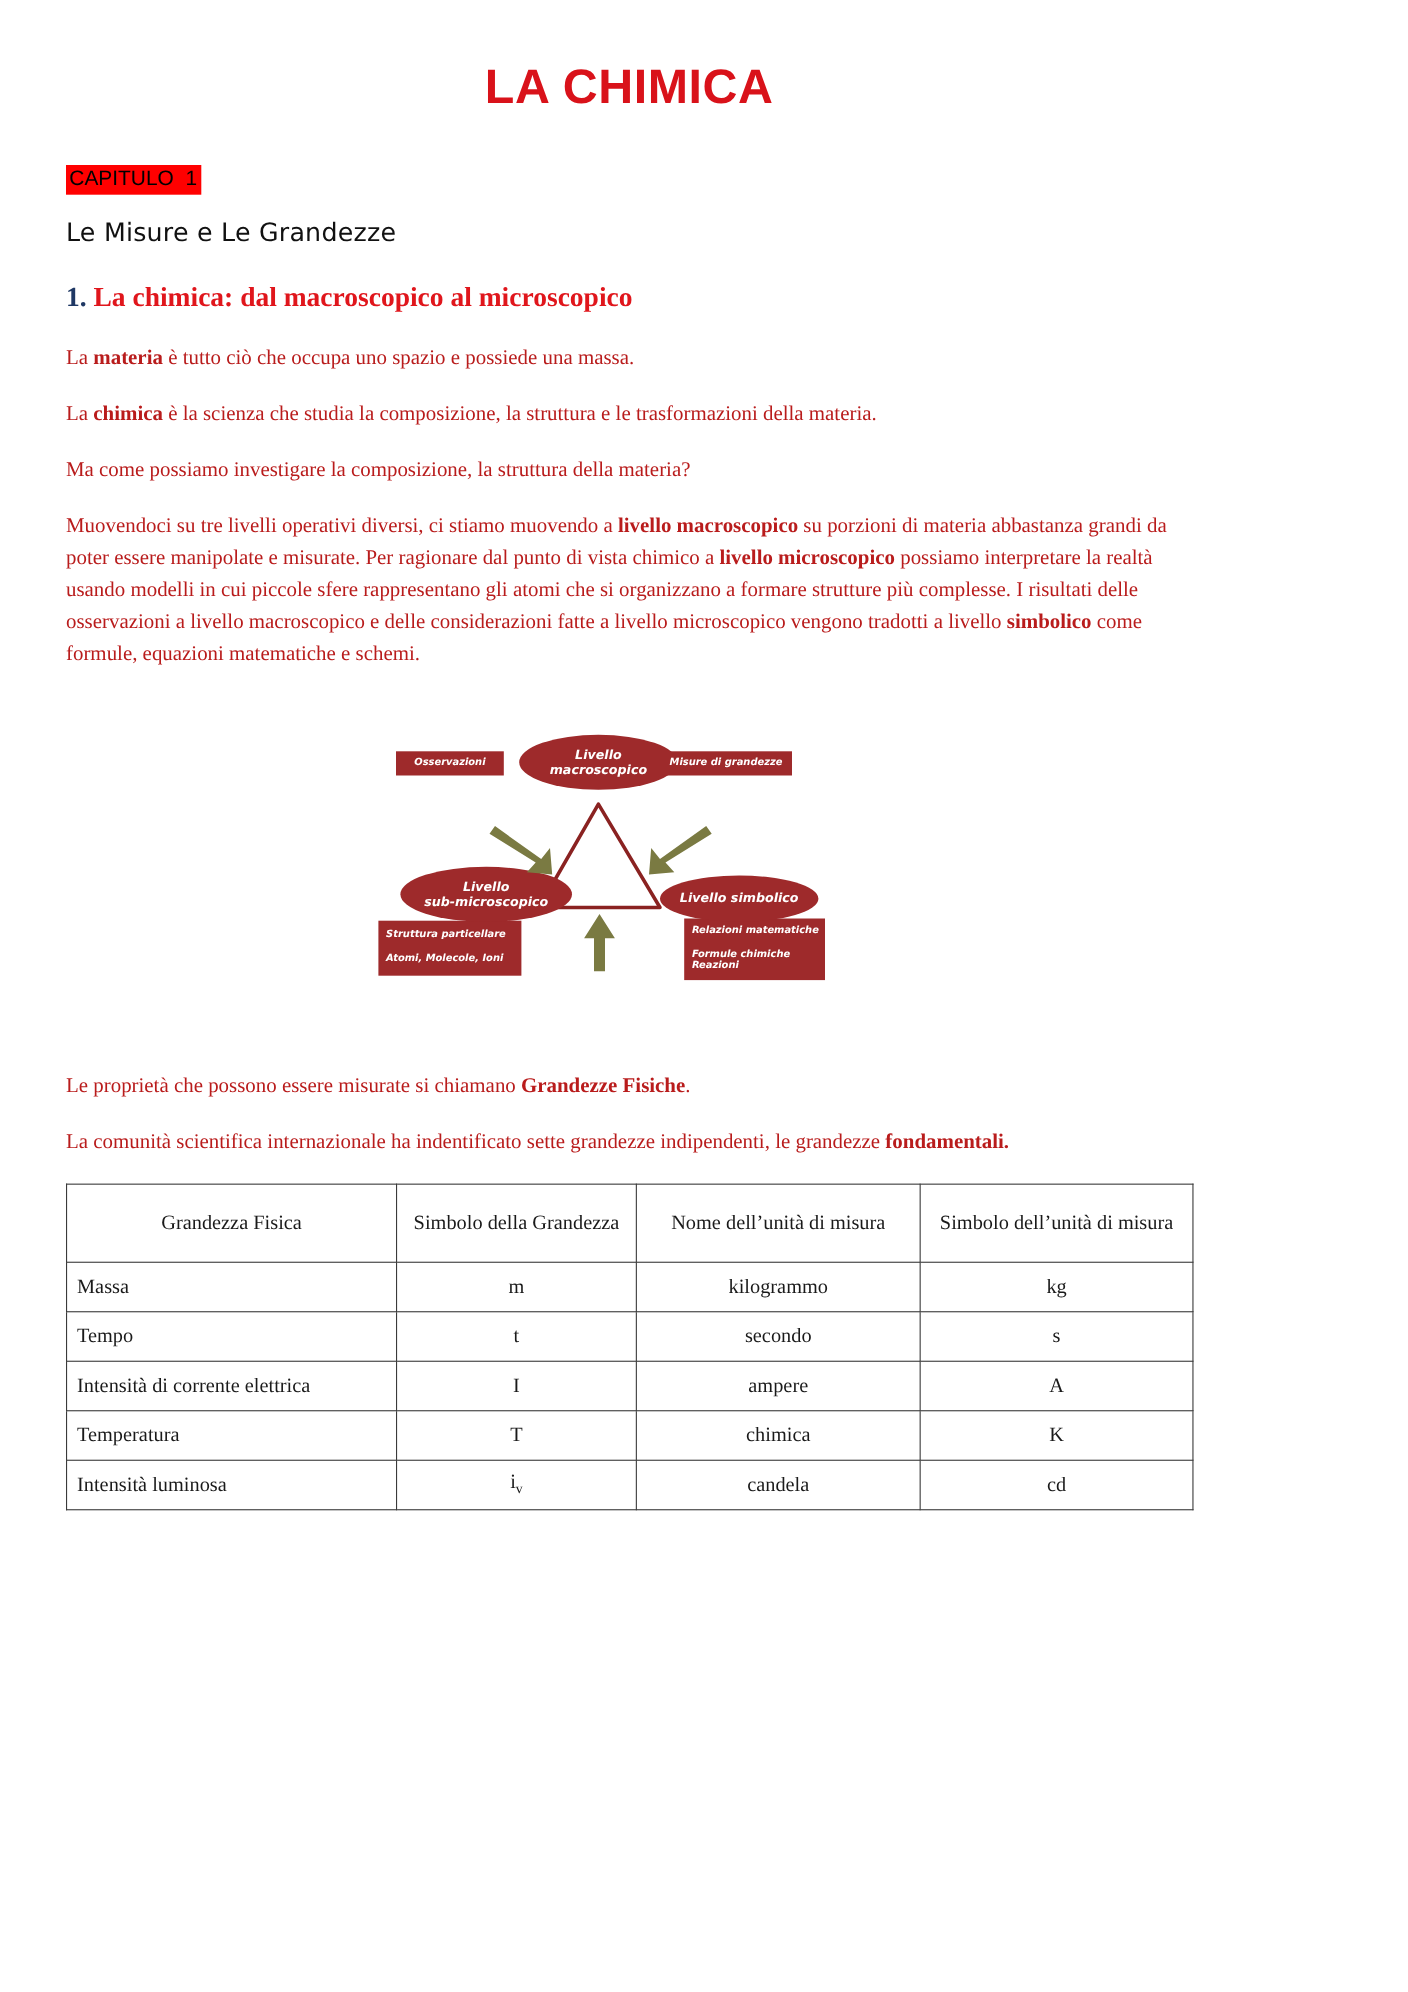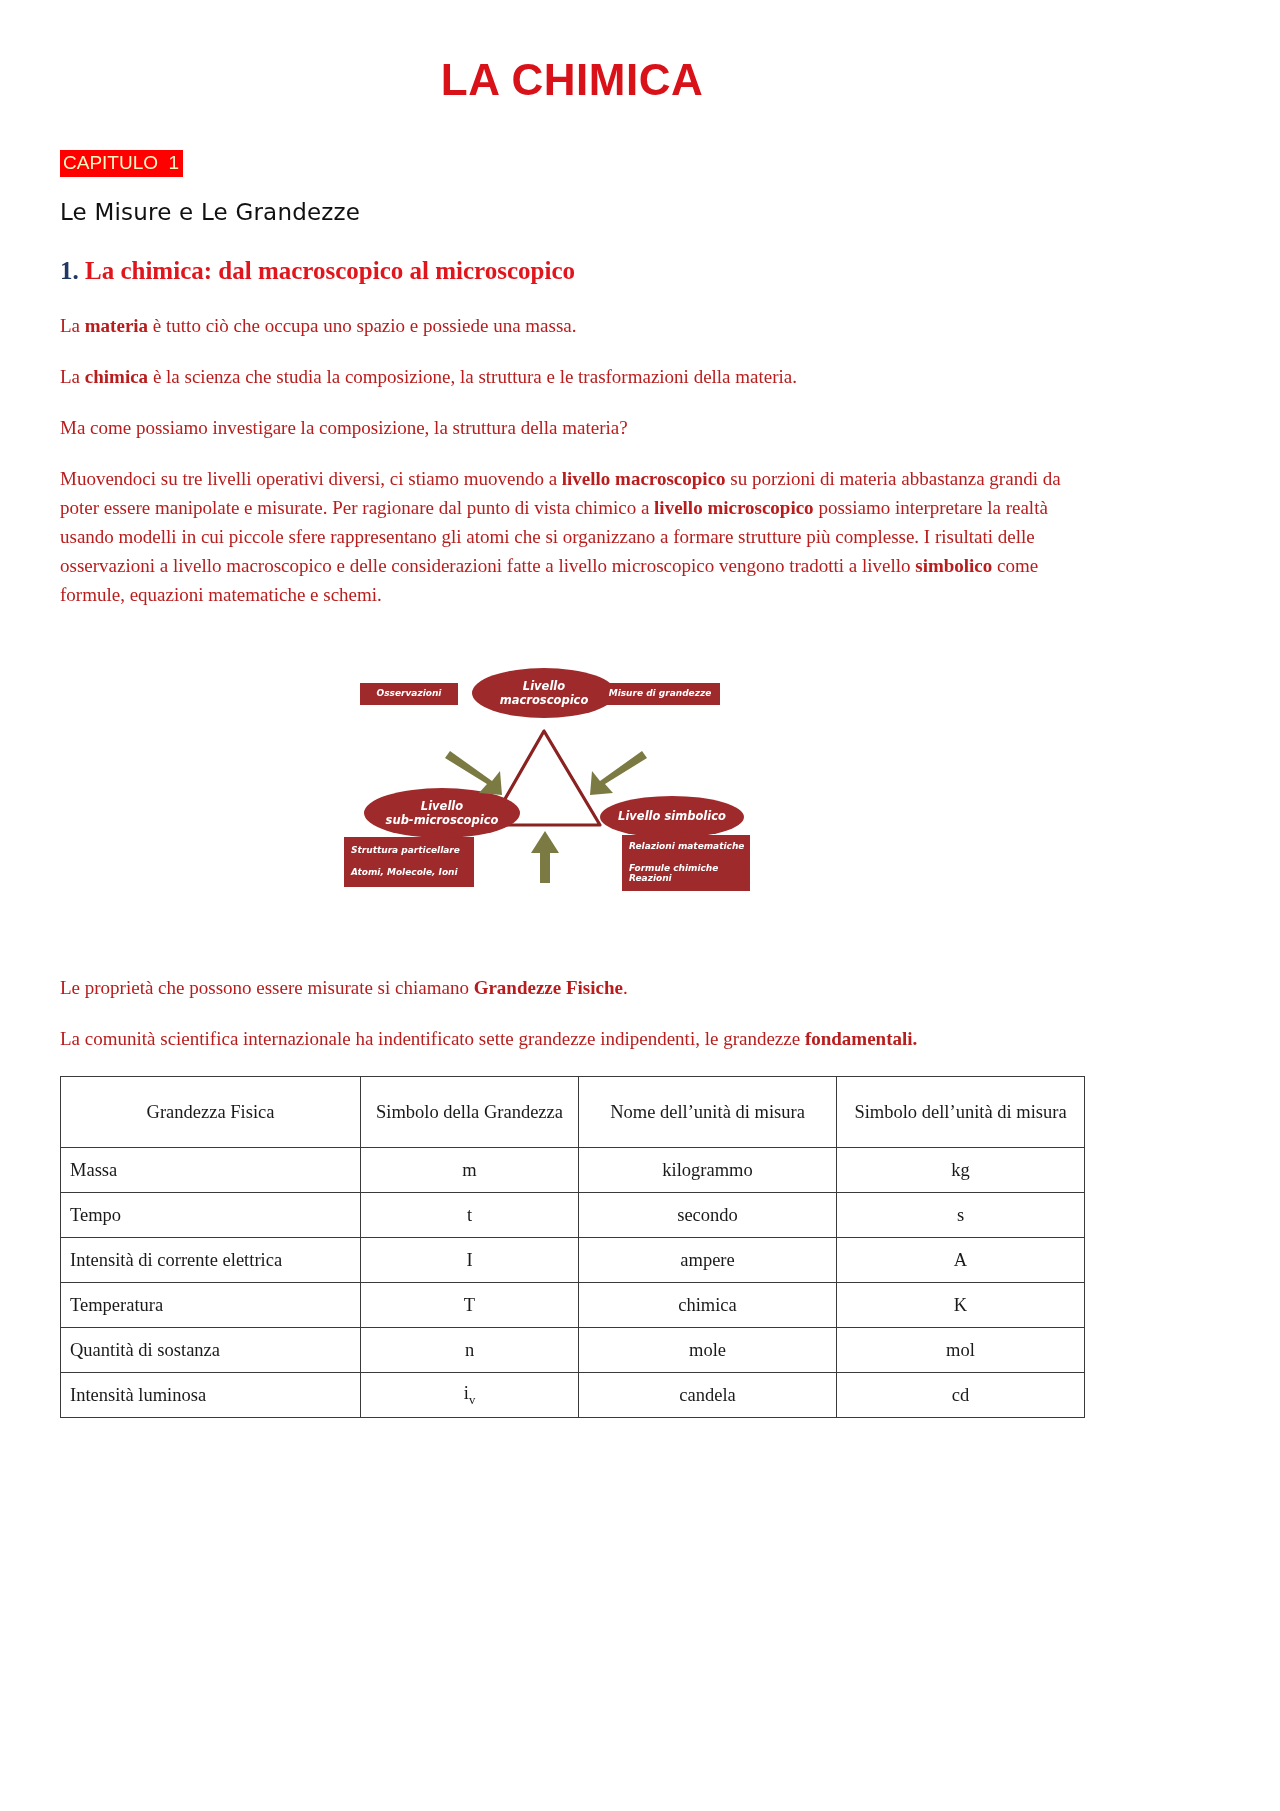--- a/index.html
+++ b/index.html
@@ -40,21 +40,21 @@
     line-height: 1.1;
   }
 
   
   .chapter-tag-wrap {
     margin: 0 0 22px 0;
   }
   .chapter-tag {
     display: inline-block;
     background: #ff0000;
-    color: #fef9c3;
+    color: #000000;
     font-family: "Liberation Sans", sans-serif;
     font-size: 19px;
     line-height: 1.25;
     padding: 1px 4px 2px 3px;
     white-space: pre;
   }
 
   
   .subject-heading {
     font-family: "DejaVu Sans", sans-serif;
@@ -281,26 +281,20 @@
             <td class="c-unit">ampere</td>
             <td class="c-usym">A</td>
           </tr>
           <tr>
             <td class="c-name">Temperatura</td>
             <td class="c-sym">T</td>
             <td class="c-unit">chimica</td>
             <td class="c-usym">K</td>
           </tr>
           <tr>
-            <td class="c-name">Quantità di sostanza</td>
-            <td class="c-sym">n</td>
-            <td class="c-unit">mole</td>
-            <td class="c-usym">mol</td>
-          </tr>
-          <tr>
             <td class="c-name">Intensità luminosa</td>
             <td class="c-sym">i<sub>v</sub></td>
             <td class="c-unit">candela</td>
             <td class="c-usym">cd</td>
           </tr>
         </tbody>
     </table>
 
   </div>
 </div>

